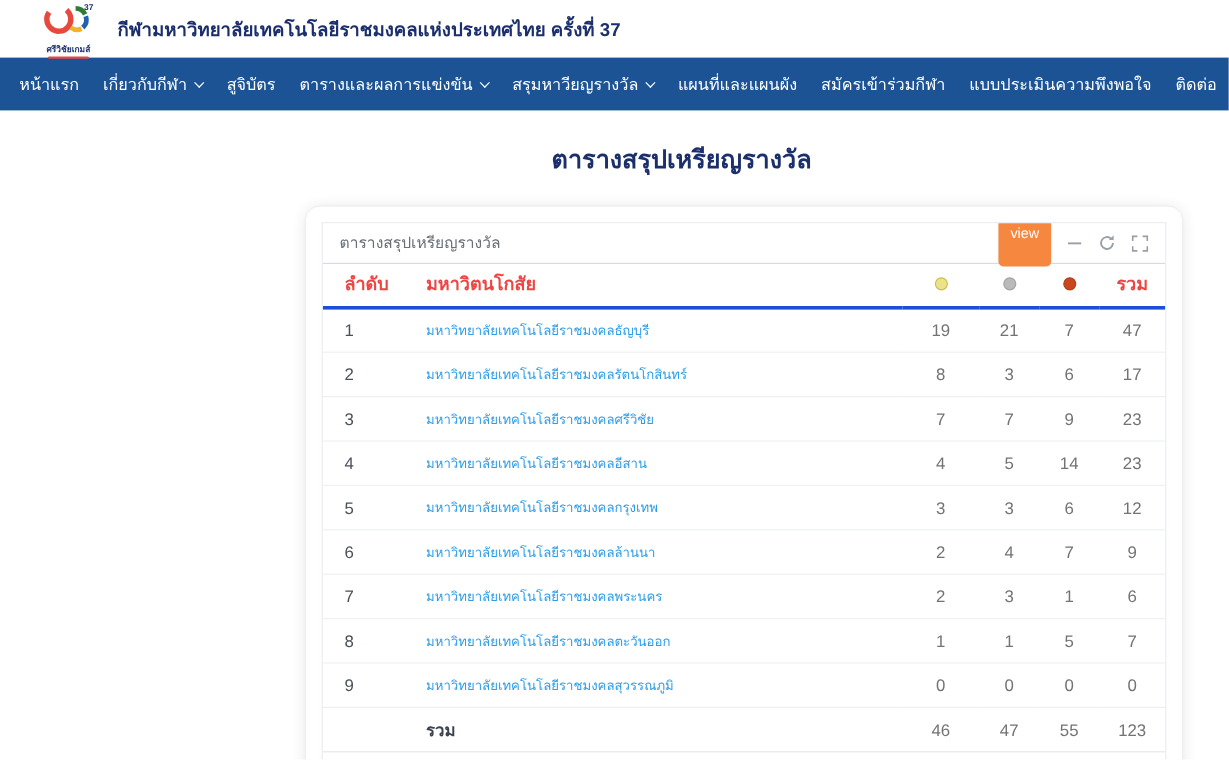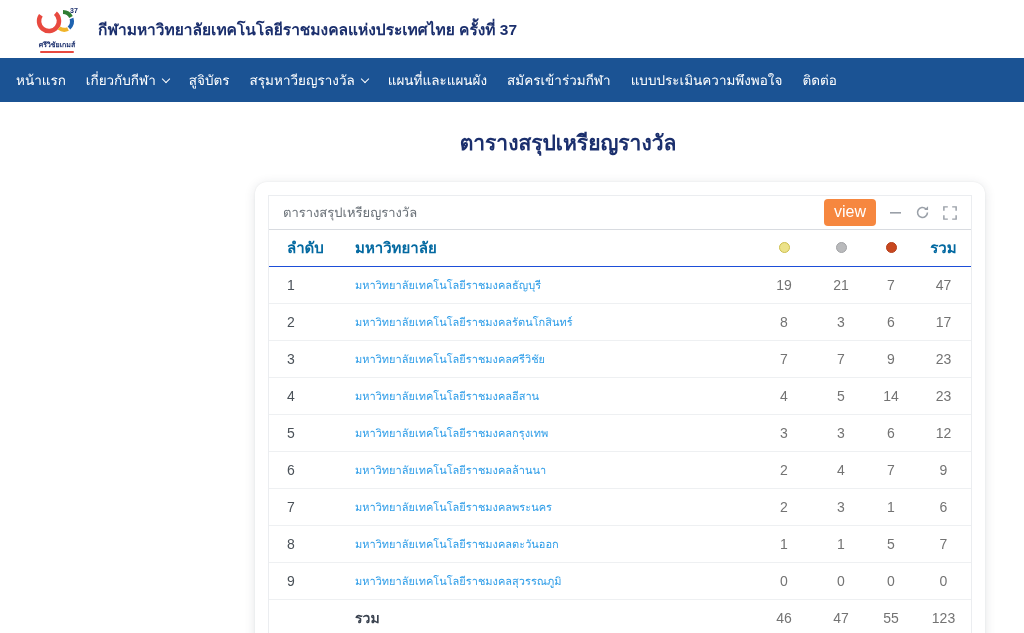--- a/index.html
+++ b/index.html
@@ -1,20 +1,20 @@
 <!DOCTYPE html>
 <html lang="th"><head>
 <meta charset="utf-8">
 <style>
   * { margin:0; padding:0; box-sizing:border-box; }
   html,body { width:1024px; height:633px; overflow:hidden; background:#fff;
               font-family:"Liberation Sans","DejaVu Sans",sans-serif; }
 
   
-  .topbar { height:58px; display:flex; align-items:center; padding-left:28px; background:#fff; }
+  .topbar { height:48px; display:flex; align-items:center; padding-left:28px; background:#fff; }
   .logo { width:58px; text-align:center; cursor:pointer; }
   .logo-caption { font-size:7px; font-weight:700; color:#1b2f6d; margin-top:-2px; }
   .logo-underline { height:2px; width:34px; margin:1px auto 0; background:#e8493f; border-radius:1px; }
   .site-title { margin-left:12px; font-size:15.5px; font-weight:700; color:#1b2f6d; }
 
   
   .navbar { height:44px; background:#1b5394; display:flex; align-items:center;
             padding:0 16px; gap:20px; }
   .nav-item { color:#fff; font-size:13.5px; text-decoration:none; display:flex;
               align-items:center; white-space:nowrap; cursor:pointer; }
@@ -27,31 +27,31 @@
 
   
   .card { margin-left:255px; margin-top:23px; width:730px; height:500px; background:#fff;
           border-radius:12px; box-shadow:0 2px 12px rgba(31,45,61,.12), 0 0 2px rgba(31,45,61,.08);
           padding:13px; }
   .panel { border:1px solid #ebedf0; background:#fff; height:100%; overflow:hidden; }
   .panel-header { height:34px; display:flex; align-items:center; justify-content:space-between;
                   padding:0 14px; border-bottom:1px solid #d8dbe0; }
   .panel-title { font-size:13px; color:#697077; font-family:"Liberation Serif","DejaVu Serif",serif; }
   .toolbar { display:flex; align-items:center; gap:13px; }
-  .view-btn { background:#f6873f; color:#fff; border:none; font-size:16px; line-height:1;
-              padding:5px 10px 6px; border-radius:4px; cursor:pointer;
+  .view-btn { background:#f6873f; color:#fff; border:none; font-size:12px; line-height:1;
+              padding:5px 10px 22px; border-radius:4px; cursor:pointer;
               font-family:"Liberation Sans","DejaVu Sans",sans-serif; }
   .tool-icon { display:inline-flex; align-items:center; cursor:pointer; color:#9aa0a8; }
 
   
   table.medal-table { width:100%; border-collapse:collapse; table-layout:fixed; font-size:14px; }
   col.c-rank { width:86px; } col.c-gold { width:64px; } col.c-silver { width:50px; }
   col.c-bronze { width:50px; } col.c-total { width:55px; }
-  th { height:36px; font-weight:600; color:#0369a1; font-size:15px; text-align:left;
-       border-bottom:1px solid #1d4ed8; }
+  th { height:36px; font-weight:600; color:#ef4444; font-size:15px; text-align:left;
+       border-bottom:3px solid #1d4ed8; }
   th.col-rank, td.rank { padding-left:18px; }
   th.num, td.num { text-align:center; }
   td { height:37px; border-bottom:1px solid #eef0f2; }
   td.rank { color:#4a5158; }
   td.num { color:#737373; }
   .univ-link { color:#2e9de8; text-decoration:none; font-size:11px; cursor:pointer; }
   .dot { display:inline-block; width:11px; height:11px; border-radius:50%; }
   .dot.gold { background:#ece28a; border:1px solid #cdbf4e; }
   .dot.silver { background:#b9babc; border:1px solid #a2a3a6; }
   .dot.bronze { background:#c8471f; border:1px solid #b53e1a; }
@@ -82,20 +82,24 @@
   <nav class="navbar">
     <a class="nav-item">
         <span>หน้าแรก</span>
       </a>
     <a class="nav-item">
         <span>เกี่ยวกับกีฬา</span>
         <span class="caret"></span>
       </a>
     <a class="nav-item">
         <span>สูจิบัตร</span>
+      </a>
+    <a class="nav-item">
+        <span>ตารางและผลการแข่งขัน</span>
+        <span class="caret"></span>
       </a>
     <a class="nav-item">
         <span>สรุมหาวียญรางวัล</span>
         <span class="caret"></span>
       </a>
     <a class="nav-item">
         <span>แผนที่และแผนผัง</span>
       </a>
     <a class="nav-item">
         <span>สมัครเข้าร่วมกีฬา</span>
@@ -147,21 +151,21 @@
             <col class="c-rank">
               <col>
               <col class="c-gold">
               <col class="c-silver">
               <col class="c-bronze">
               <col class="c-total">
           </colgroup>
           <thead>
             <tr>
               <th class="col-rank">ลำดับ</th>
-              <th>มหาวิทยาลัย</th>
+              <th>มหาวิตนโกสัย</th>
               <th class="num"><span class="dot gold"></span></th>
               <th class="num"><span class="dot silver"></span></th>
               <th class="num"><span class="dot bronze"></span></th>
               <th class="num">รวม</th>
             </tr>
           </thead>
           <tbody>
             <tr>
               <td class="rank">1</td>
               <td><a class="univ-link">มหาวิทยาลัยเทคโนโลยีราชมงคลธัญบุรี</a></td>

